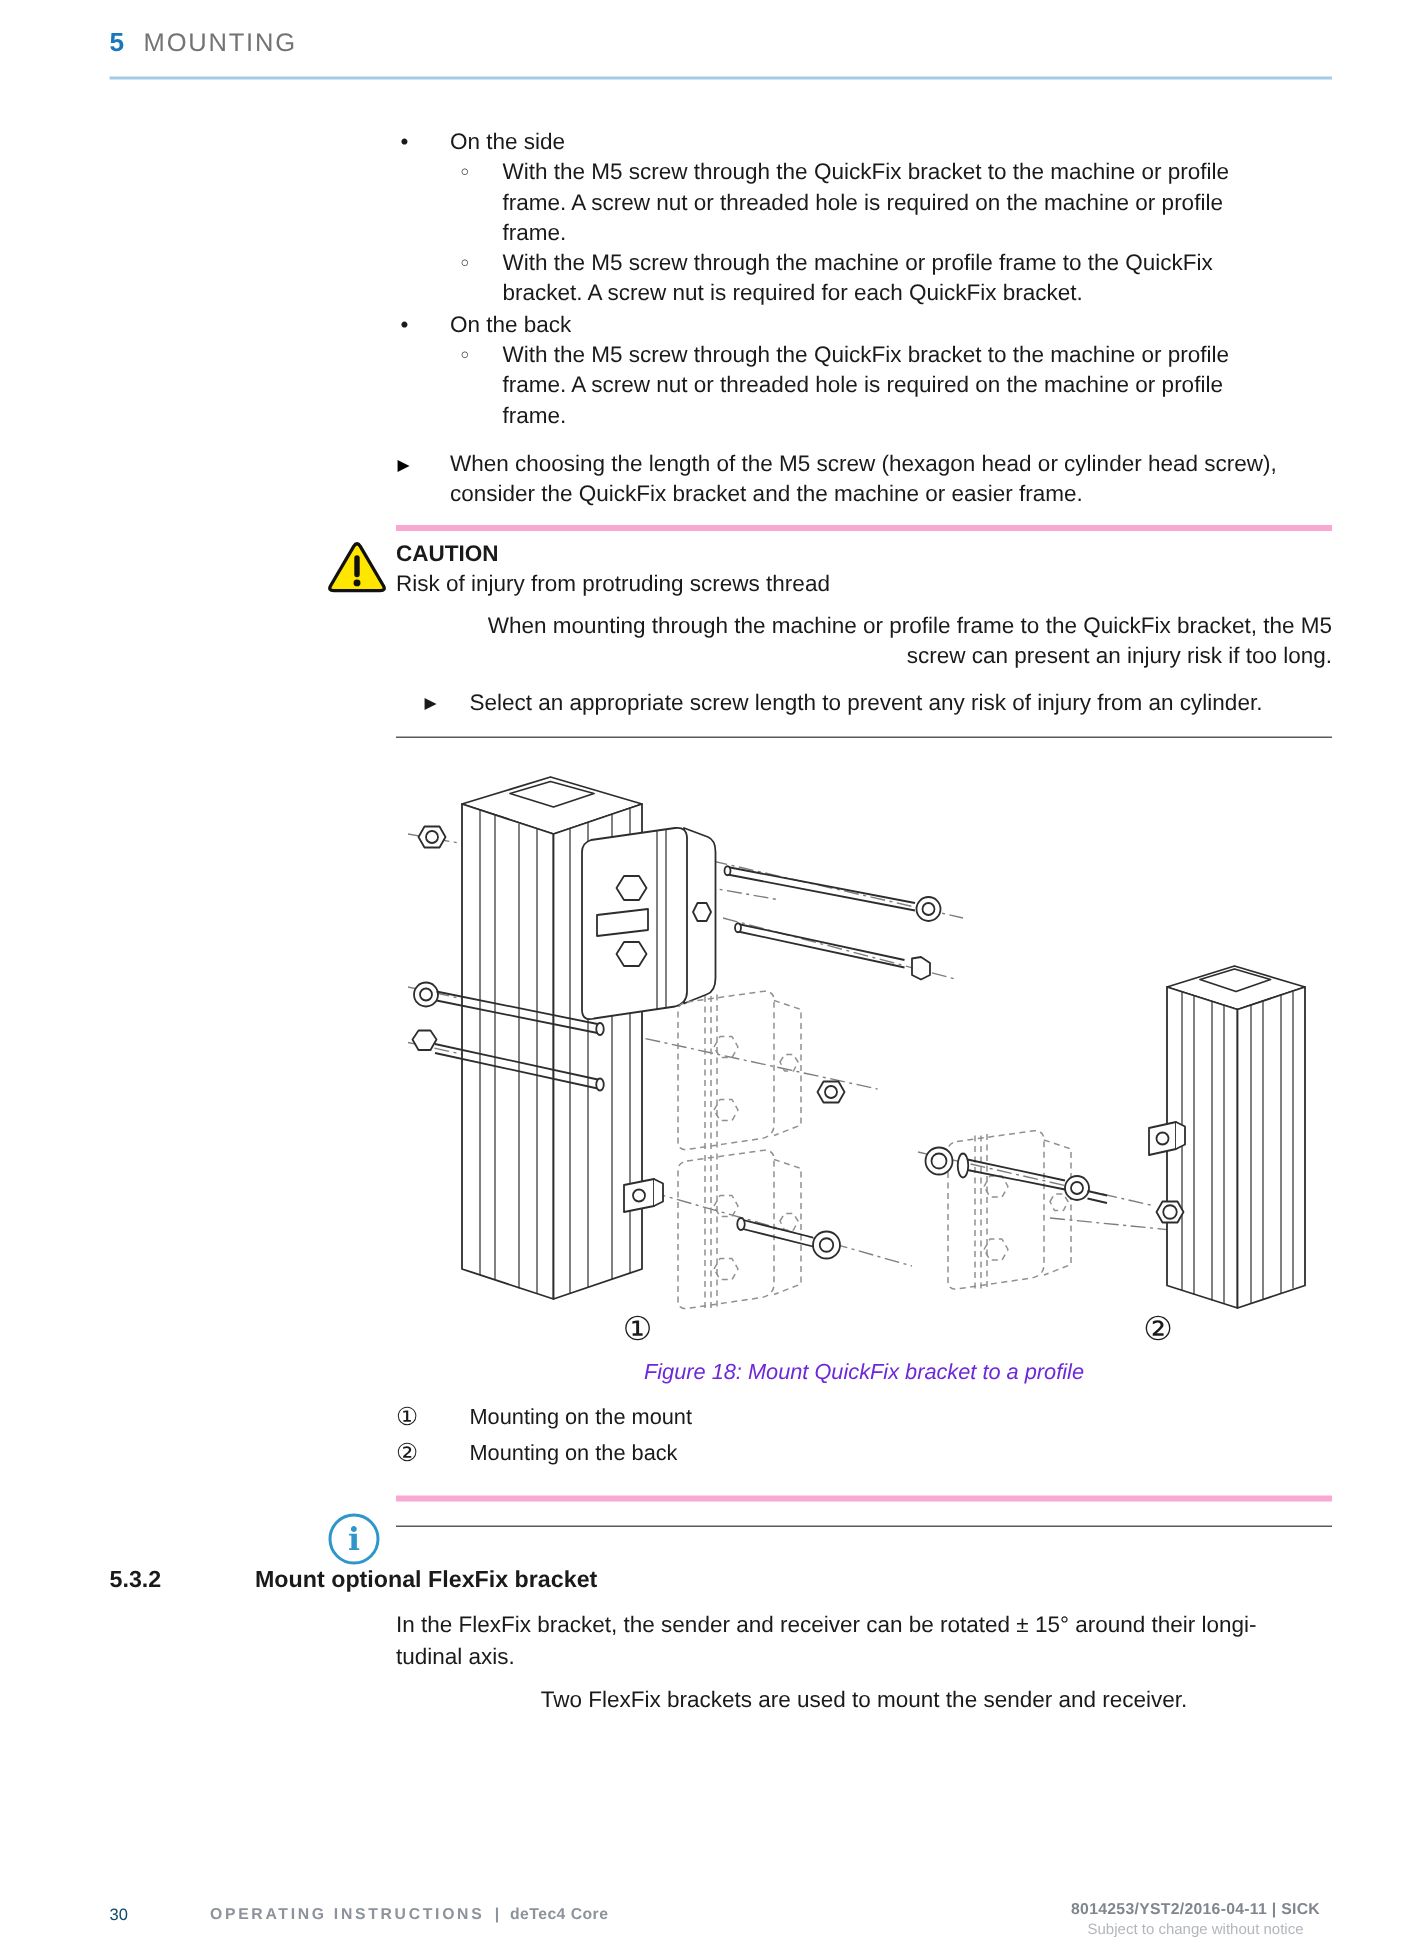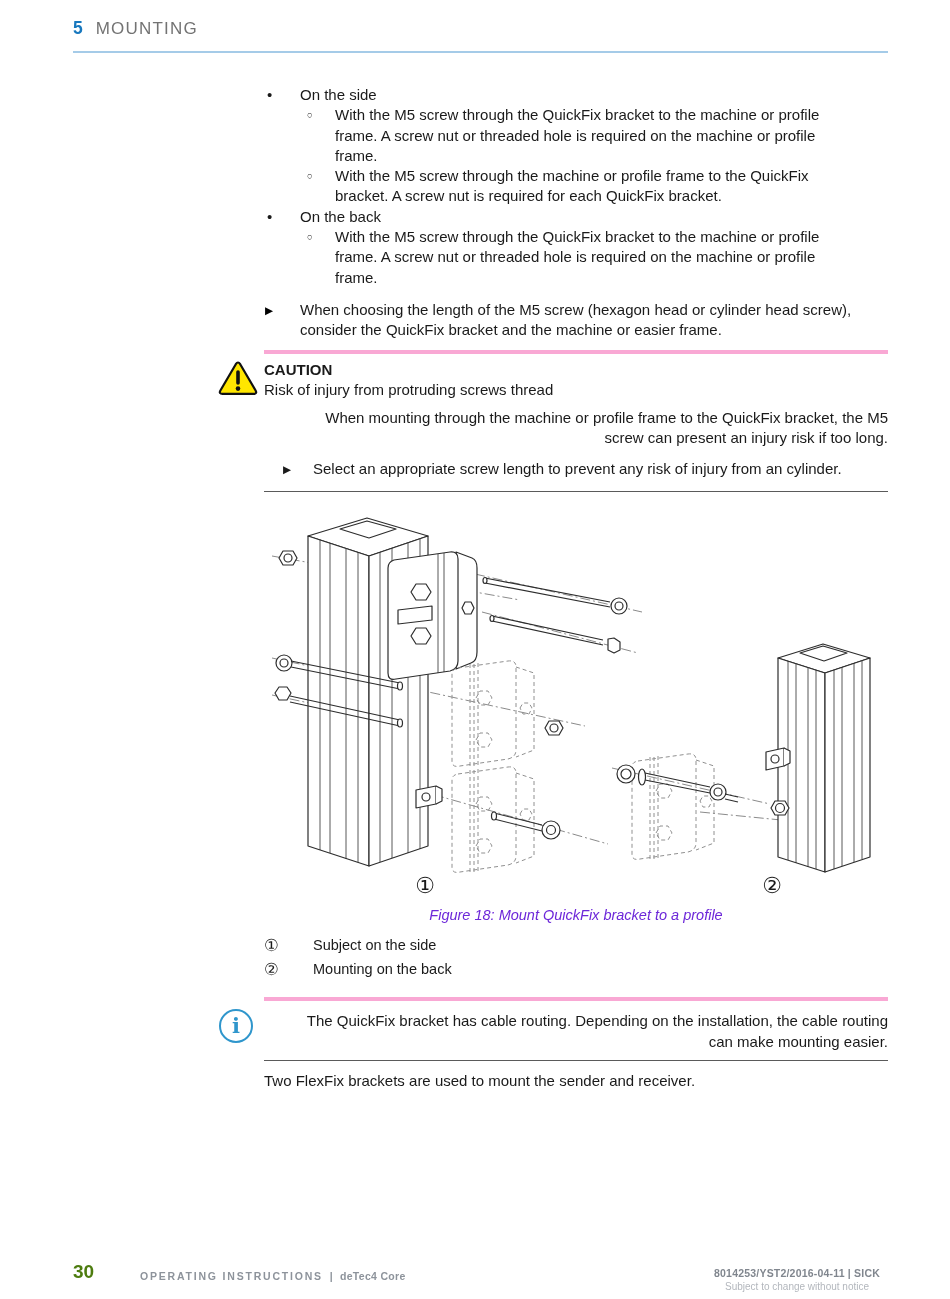--- a/index.html
+++ b/index.html
@@ -52,24 +52,24 @@
   .figure-wrap{margin:20px 0 0 270px;width:620px;height:385px;}
   .fig-caption{margin:8px 62px 0 264px;font-style:italic;font-size:14.5px;color:#6d28d9;text-align:center;}
   .legend{margin:8px 62px 0 264px;font-size:14.5px;}
   .legend-row{display:flex;line-height:24px;}
   .legend-key{flex:0 0 49px;font-size:16.5px;}
 
   
   .sec-heading{display:flex;margin:26px 62px 0 73px;font-weight:bold;font-size:15.5px;line-height:20px;}
   .sec-num{flex:0 0 97px;}
   .para{margin:10px 62px 0 264px;font-size:15px;line-height:20.3px;}
-  .para + .para{margin-top:9px;}
-
-  
-  .f-page{position:absolute;left:73px;bottom:16px;font-weight:bold;font-size:19px;color:#4d7c0f;}
+  .para + .para{margin-top:9px;text-align:center;}
+
+  
+  .f-page{position:absolute;left:73px;bottom:16px;font-weight:normal;font-size:11px;color:#0c4a6e;}
   .f-doc{position:absolute;left:140px;bottom:17px;font-size:10.5px;color:#8d939b;font-weight:bold;}
   .f-doc .ls{letter-spacing:1.8px;}
   .f-doc .nm{letter-spacing:0.3px;margin-left:4px;}
   .f-right{position:absolute;right:70px;bottom:6px;text-align:center;}
   .f-ref{font-size:10.5px;color:#80868e;font-weight:bold;letter-spacing:0.2px;line-height:13px;}
   .f-notice{font-size:10px;color:#b3b7bd;line-height:13px;}
 
   svg text{font-family:"Liberation Sans", sans-serif;}
 </style>
 </head>
@@ -282,34 +282,38 @@
         <text x="155" y="381" text-anchor="middle" font-size="22" fill="#1a1a1a" stroke="none">①</text>
         <text x="502" y="381" text-anchor="middle" font-size="22" fill="#1a1a1a" stroke="none">②</text>
       </svg>
     </div>
 
     <div class="fig-caption">Figure 18: Mount QuickFix bracket to a profile</div>
 
     <div class="legend">
       <div class="legend-row">
         <span class="legend-key">①</span>
-        <span>Subject on the side</span>
+        <span>Mounting on the mount</span>
       </div>
       <div class="legend-row">
         <span class="legend-key">②</span>
         <span>Mounting on the back</span>
       </div>
     </div>
 
     <div class="notice note-box">
       <span class="info-icon">i</span>
-      <div class="notice-body pre">The QuickFix bracket has cable routing. Depending on the installation, the cable routing
-can make mounting easier.</div>
-    </div>
-
+    </div>
+
+    <div class="sec-heading">
+      <span class="sec-num">5.3.2</span>
+      <span>Mount optional FlexFix bracket</span>
+    </div>
+    <div class="para pre">In the FlexFix bracket, the sender and receiver can be rotated ± 15° around their longi-
+tudinal axis.</div>
     <div class="para pre">Two FlexFix brackets are used to mount the sender and receiver.</div>
   </div>
 
   <div class="f-page">30</div>
   <div class="f-doc">
     <span class="ls">OPERATING INSTRUCTIONS</span>
     <span class="nm">|</span>
     <span class="nm">deTec4 Core</span>
   </div>
   <div class="f-right">

